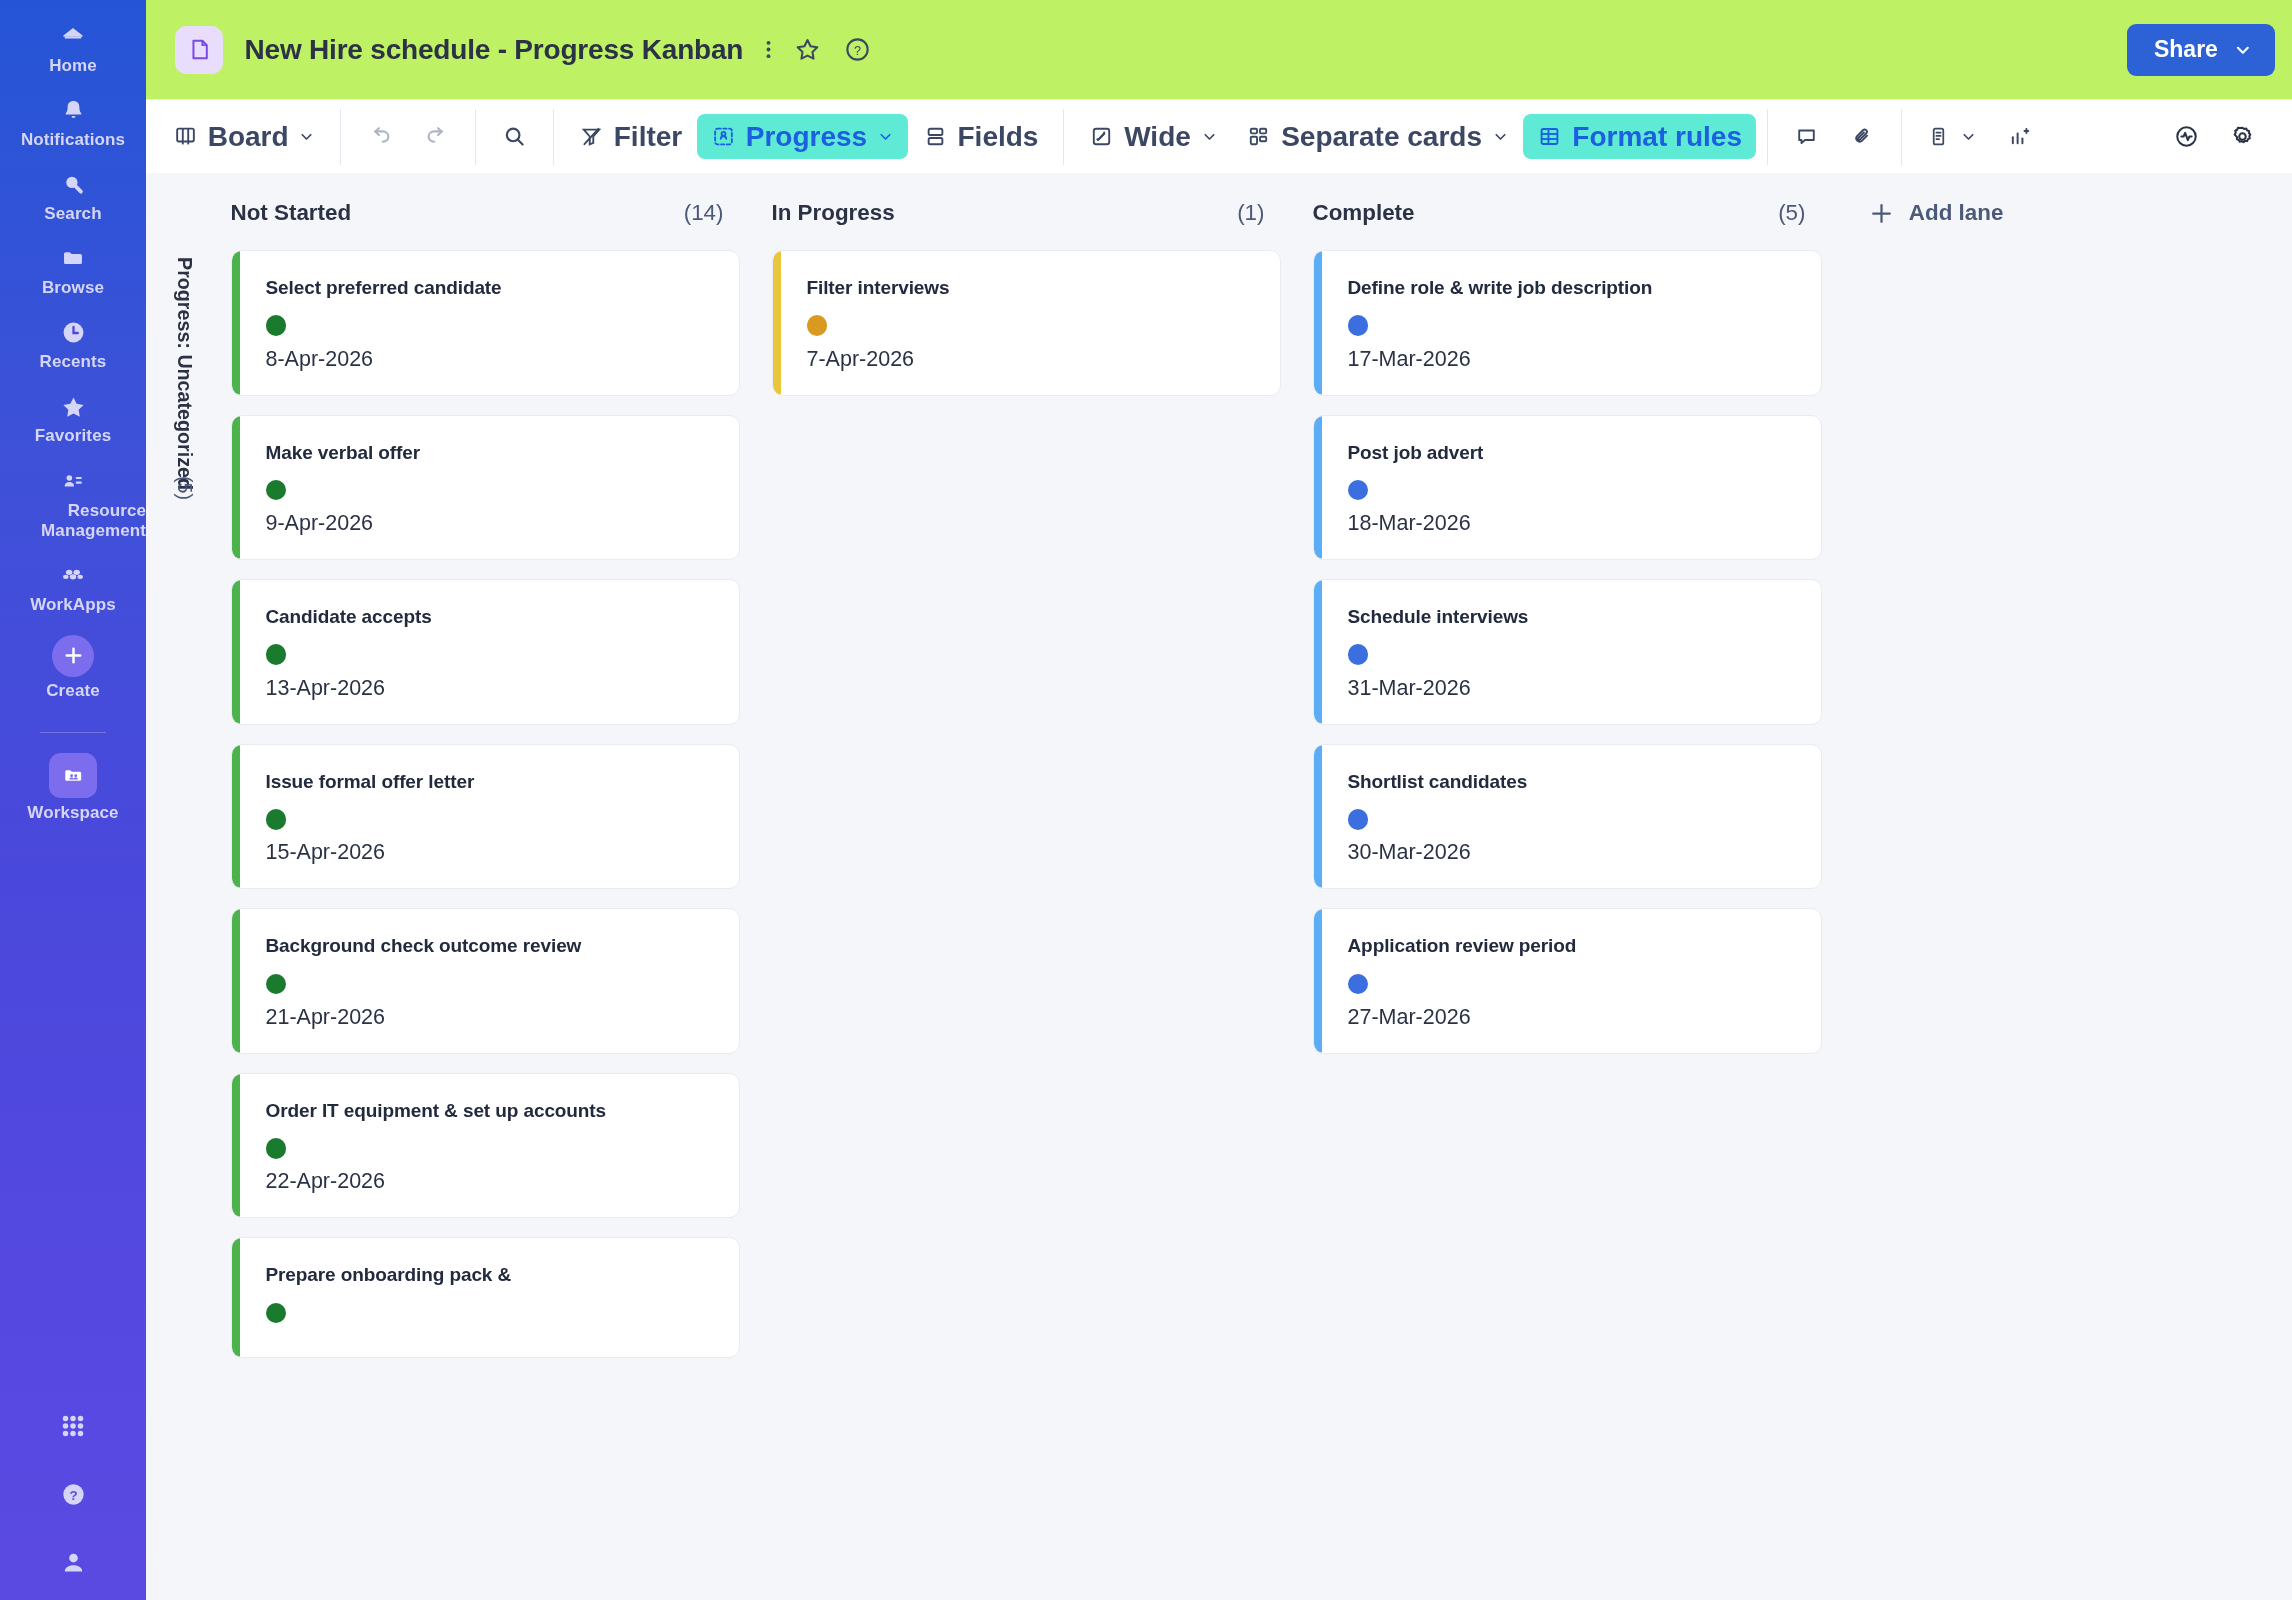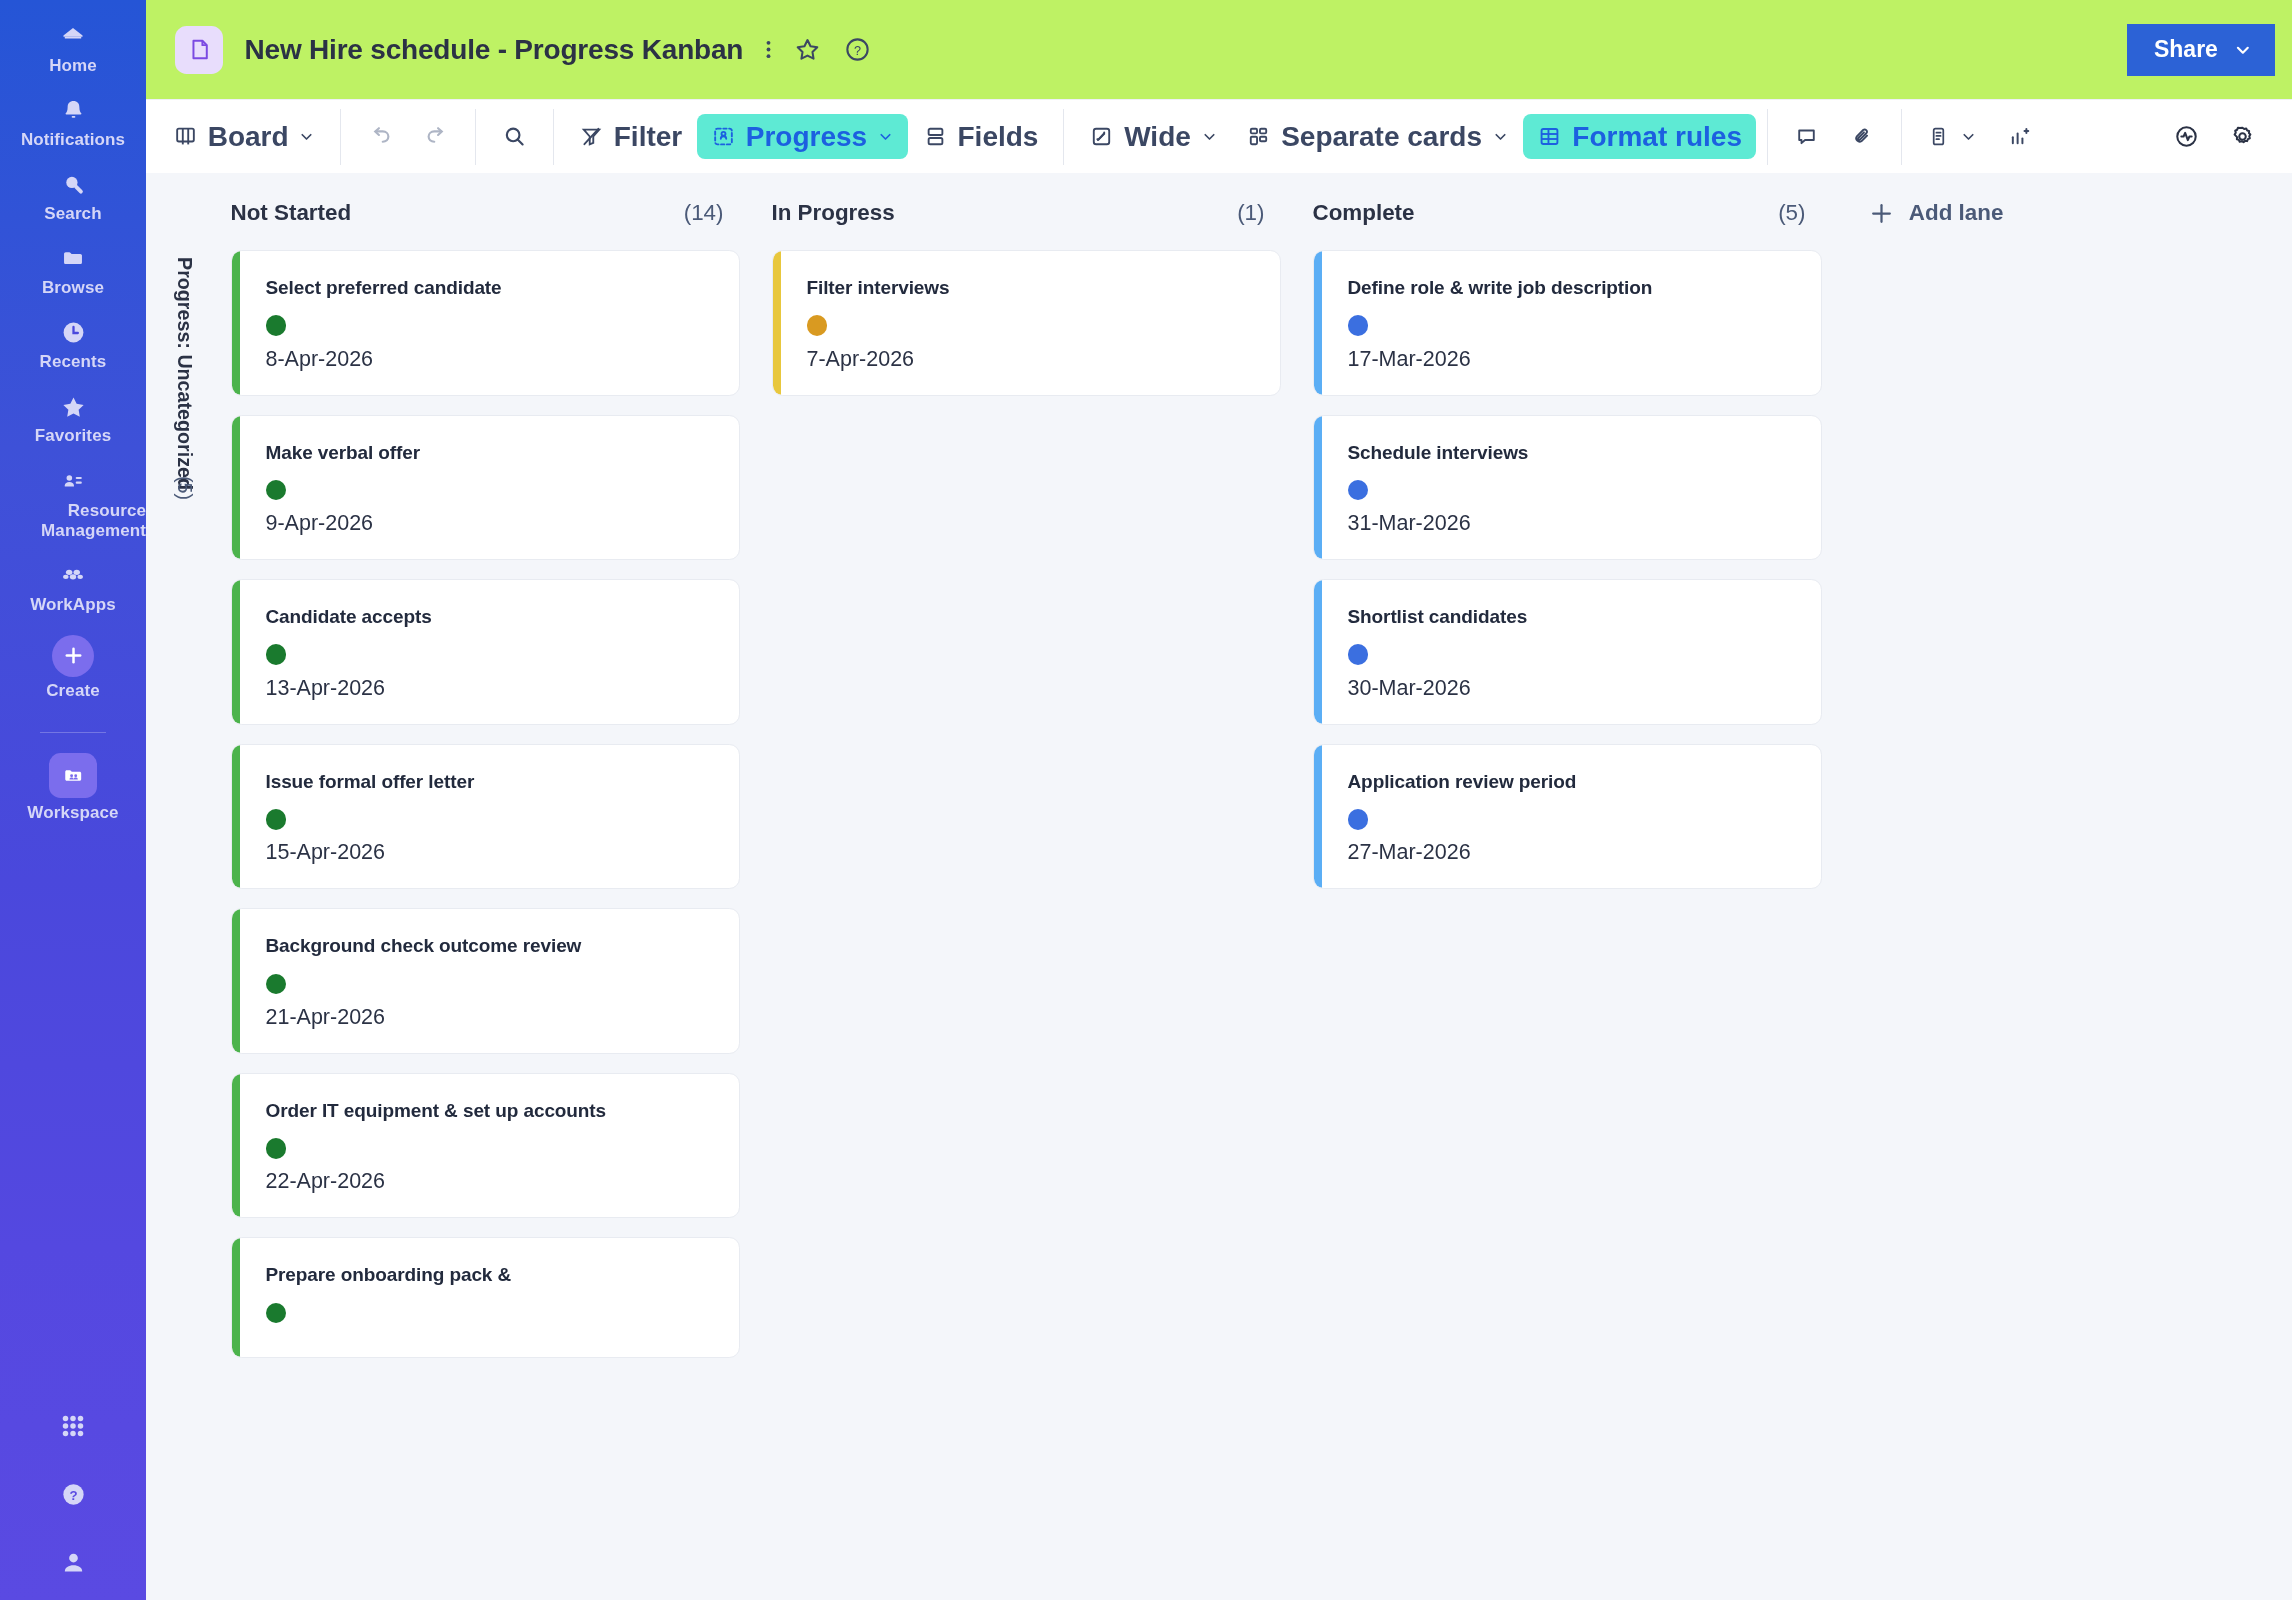--- a/index.html
+++ b/index.html
@@ -53,21 +53,21 @@
     display: flex; align-items: center; justify-content: center; flex: 0 0 48px;
   }
   .hdr-title {
     font-size: 28px; font-weight: 700; color: #2b3245;
     margin-left: 21.5px; white-space: nowrap; letter-spacing: -0.2px;
   }
   .hdr-ico { margin-left: 20.6px; display: flex; align-items: center; justify-content: center; cursor: pointer; }
   .hdr-spacer { flex: 1; }
   .share-btn {
     display: flex; align-items: center; gap: 15px;
-    background: #2c62d6; color: #fff; border: none; border-radius: 0;
+    background: #2c62d6; color: #fff; border: none; border-radius: 9px;
     height: 52px; padding: 0 22.4px 0 27px; font-size: 23px; font-weight: 700;
     font-family: "Liberation Sans", sans-serif; cursor: pointer;
   }
 
   
   .tbar {
     height: 74px; background: #fff; display: flex; align-items: center;
     padding-left: 12.5px; flex: 0 0 74px; border-top: 0.9px solid #eef0f5;
   }
   .tb-btn {
@@ -561,20 +561,26 @@
 
         <div class="cards-col">
           <div class="card">
             <span class="bar" style="background:#5baef5"></span>
             <div class="card-title">Define role &amp; write job description</div>
             <div class="card-dot" style="background:#3b6fe0"></div>
             <div class="card-date">17-Mar-2026</div>
           </div>
           <div class="card">
             <span class="bar" style="background:#5baef5"></span>
+            <div class="card-title">Post job advert</div>
+            <div class="card-dot" style="background:#3b6fe0"></div>
+            <div class="card-date">18-Mar-2026</div>
+          </div>
+          <div class="card">
+            <span class="bar" style="background:#5baef5"></span>
             <div class="card-title">Schedule interviews</div>
             <div class="card-dot" style="background:#3b6fe0"></div>
             <div class="card-date">31-Mar-2026</div>
           </div>
           <div class="card">
             <span class="bar" style="background:#5baef5"></span>
             <div class="card-title">Shortlist candidates</div>
             <div class="card-dot" style="background:#3b6fe0"></div>
             <div class="card-date">30-Mar-2026</div>
           </div>

